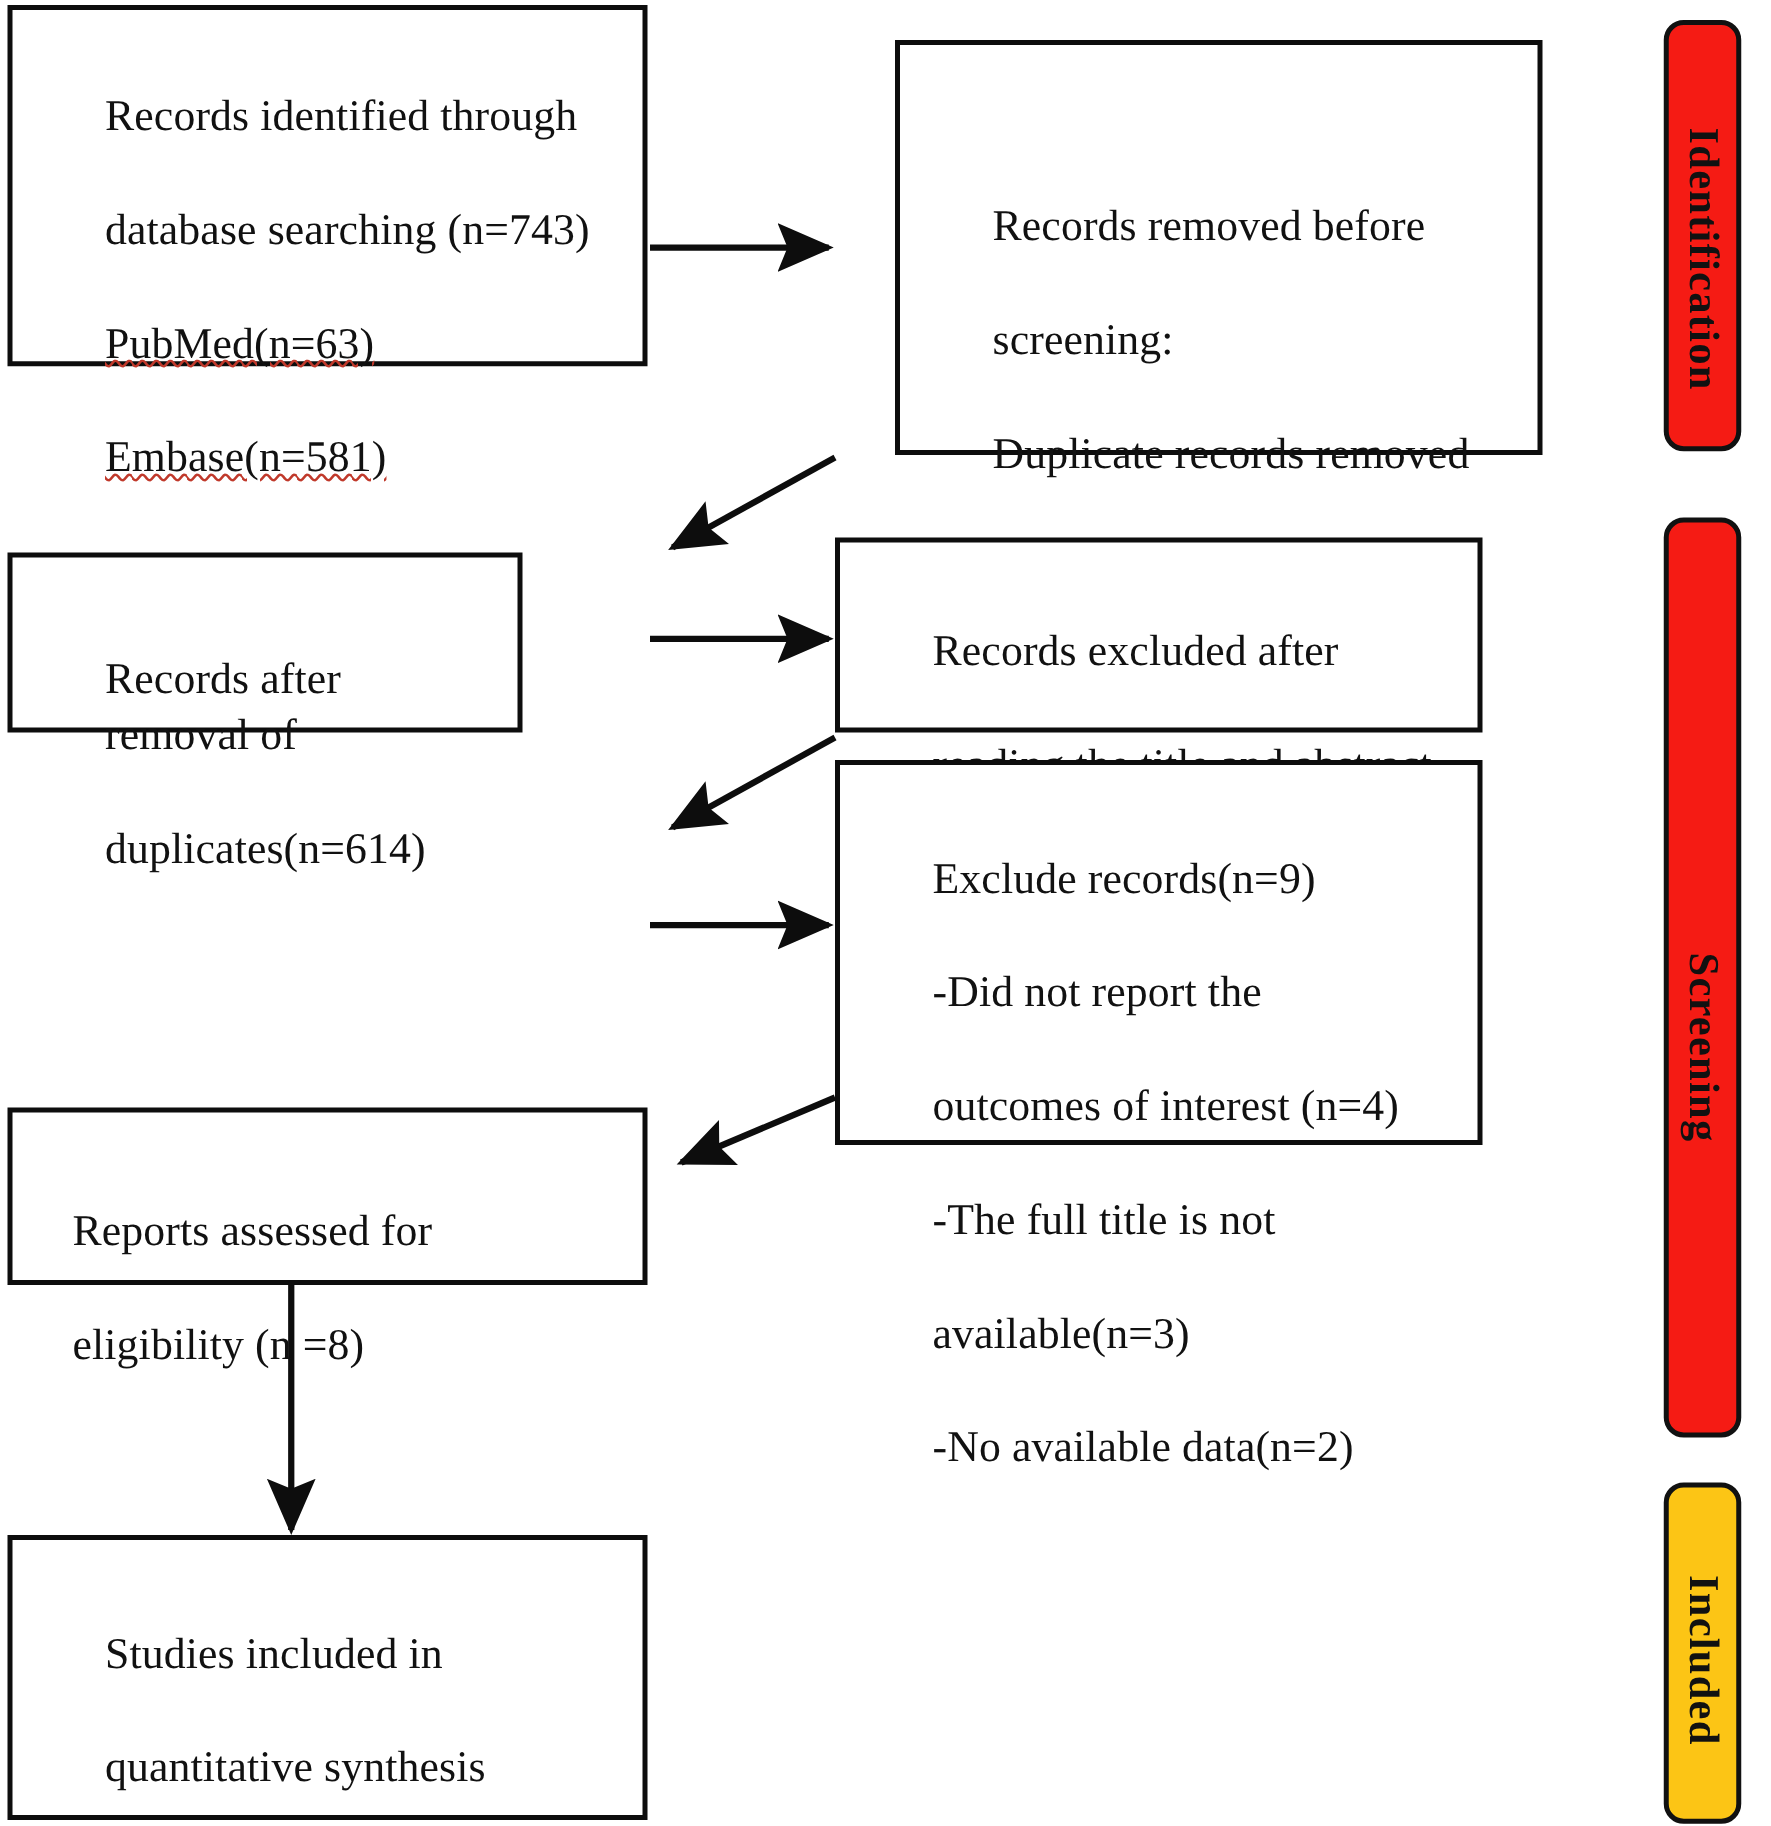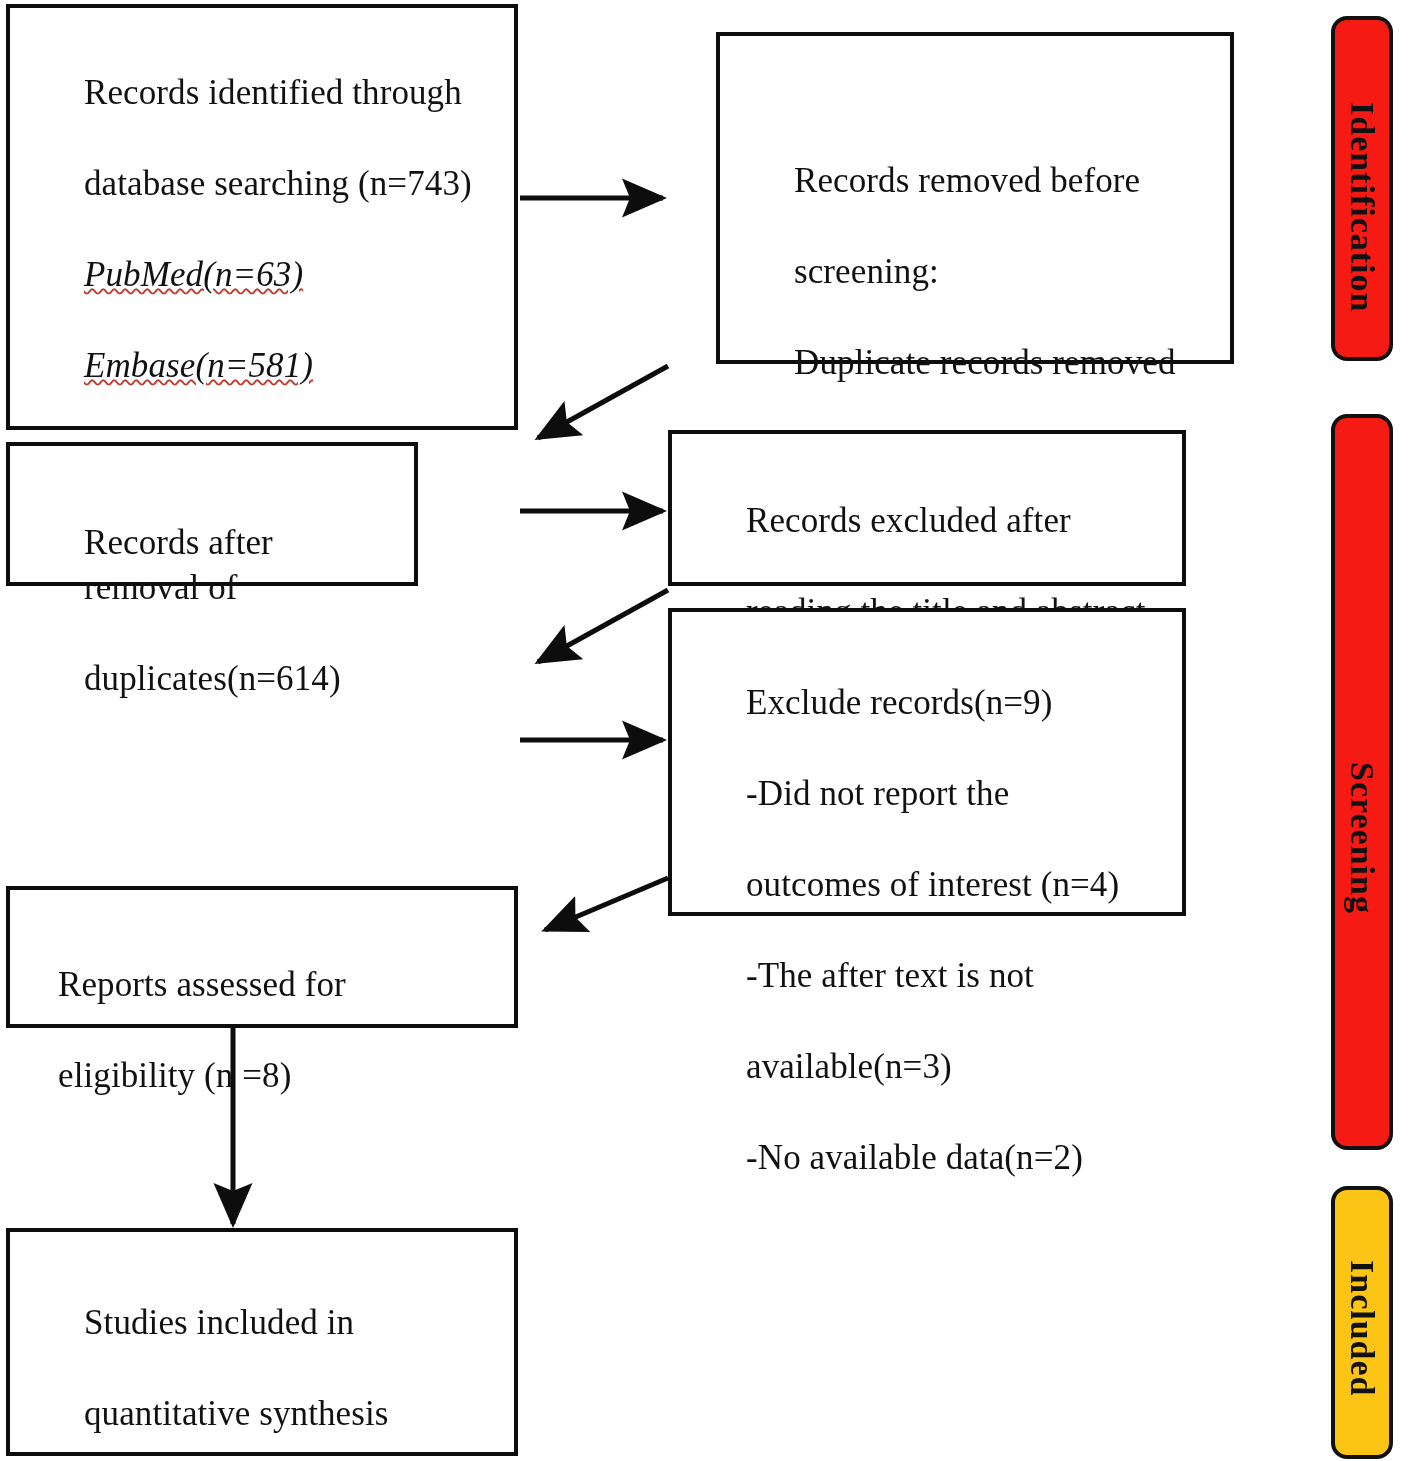--- a/index.html
+++ b/index.html
@@ -29,25 +29,24 @@
     white-space: pre-line;
     letter-spacing: 0.1px;
   }
   .flow-box .line { display: block; }
   .flow-box .line.sp {
     text-decoration: underline;
     text-decoration-color: #c0392b;
     text-decoration-style: wavy;
     text-decoration-thickness: 2px;
     text-underline-offset: 2px;
-    font-style: italic;
   }
 
   
-  #box-identified      { left: 6px;   top: 4px;    width: 512px;  height: 426px; padding-top: 16px; }
+  #box-identified      { left: 6px;   top: 4px;    width: 512px;  height: 289px; padding-top: 16px; }
   #box-removed         { left: 668px; top: 32px;   width: 518px;  height: 332px; padding-top: 76px; margin-left: 48px; }
   #box-after-dupes     { left: 6px;   top: 442px;  width: 412px;  height: 144px; padding-top: 28px; }
   #box-excluded-title  { left: 668px; top: 430px;  width: 518px;  height: 156px; padding-top: 18px; }
   #box-fulltext        { left: 6px;   top: 666px;  width: 512px;  height: 140px; padding-top: 26px; }
   #box-exclude-reasons { left: 668px; top: 608px;  width: 518px;  height: 308px; padding-top: 22px; }
   #box-reports         { left: 6px;   top: 886px;  width: 512px;  height: 142px; padding-top: 26px; padding-left: 48px; }
   #box-included        { left: 6px;   top: 1228px; width: 512px;  height: 228px; padding-top: 22px; }
 
   
   #arrows {
@@ -143,21 +142,21 @@
     <span class="line">Records excluded after</span>
     <span class="line">reading the title and abstract</span>
     <span class="line">(n =597)</span>
   </div>
 
 
   <div class="flow-box" id="box-exclude-reasons">
     <span class="line">Exclude records(n=9)</span>
     <span class="line">-Did not report the</span>
     <span class="line">outcomes of interest (n=4)</span>
-    <span class="line">-The after text is not</span>
+    <span class="line">-The full title is not</span>
     <span class="line">available(n=3)</span>
     <span class="line">-No available data(n=2)</span>
   </div>
 
   <div class="flow-box" id="box-reports">
     <span class="line">Reports assessed for</span>
     <span class="line">eligibility (n =8)</span>
   </div>
 
   <div class="flow-box" id="box-included">

